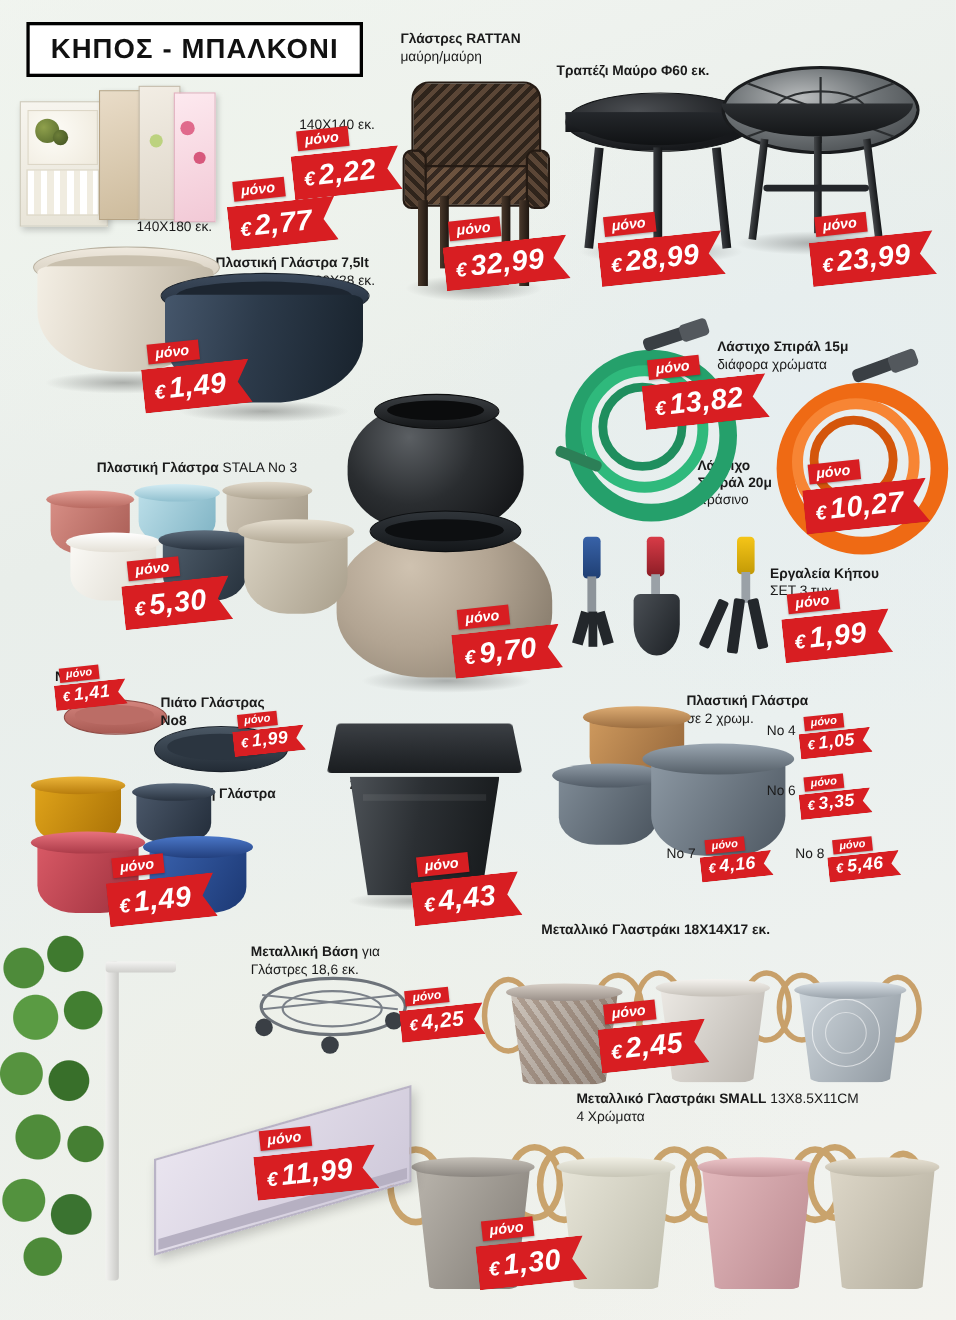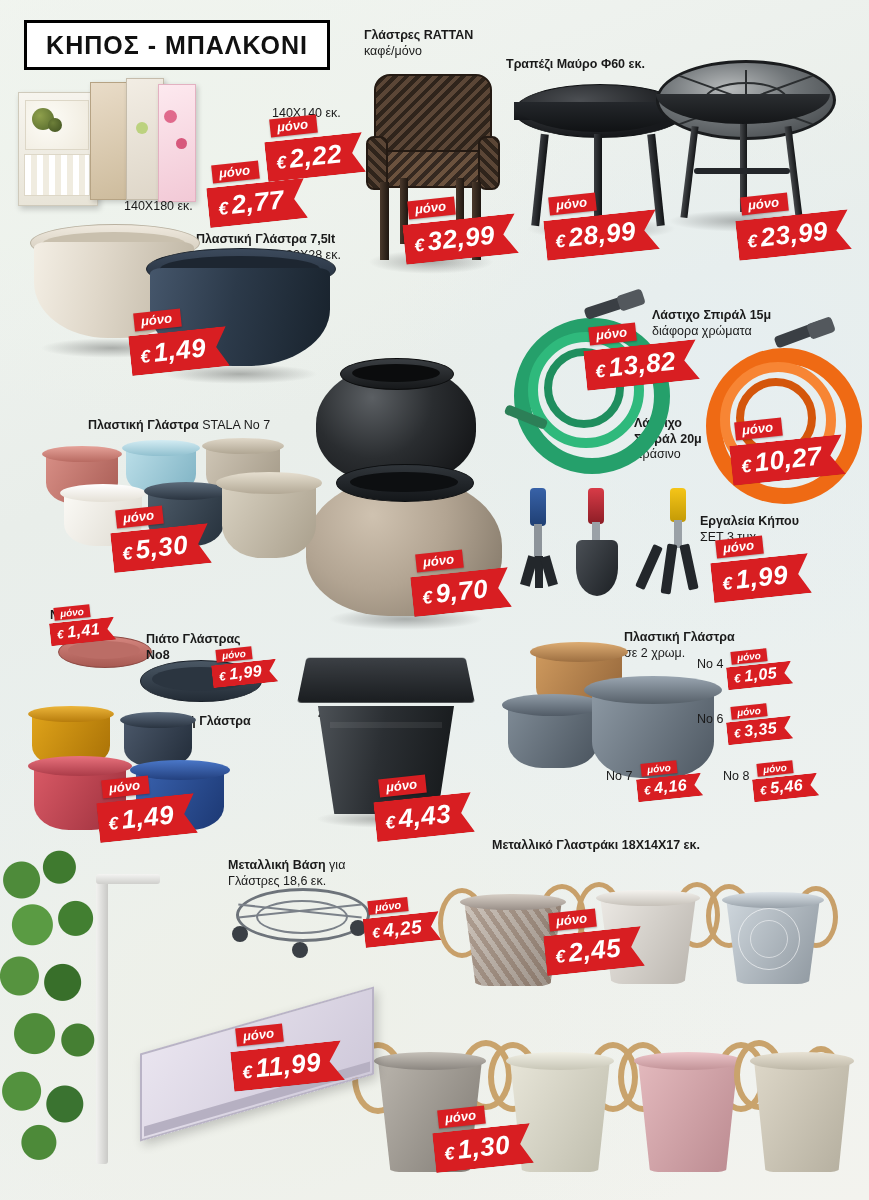--- a/index.html
+++ b/index.html
@@ -126,21 +126,21 @@
     <div class="mono">μόνο</div>
     <div class="amt"><span class="eu">€</span><span>2,22</span></div>
   </div>
   <div class="price" style="left:208px;top:183px;">
     <div class="mono">μόνο</div>
     <div class="amt"><span class="eu">€</span><span>2,77</span></div>
   </div>
 
   <div class="lbl" style="left:364px;top:28px;">
     <b>Γλάστρες RATTAN</b><br>
-    <span class="sub">καφέ/μόνο</span>
+    <span class="sub">μαύρη/μαύρη</span>
   </div>
   <div class="art" style="left:366px;top:66px;width:130px;height:210px;">
     <div class="shadow-el" style="left:2px;top:184px;width:126px;height:24px;"></div>
     <div style="position:absolute;left:8px;top:8px;width:114px;height:86px;border-radius:16px 16px 4px 4px;background:repeating-linear-gradient(135deg,#5b4636 0 4px,#2f241b 4px 8px);border:2px solid #241a13;"></div>
     <div style="position:absolute;left:2px;top:84px;width:126px;height:34px;border-radius:8px;background:repeating-linear-gradient(135deg,#6b523e 0 4px,#342820 4px 8px);border:2px solid #241a13;"></div>
     <div style="position:absolute;left:0px;top:70px;width:18px;height:50px;border-radius:8px;background:repeating-linear-gradient(45deg,#5b4636 0 4px,#2f241b 4px 8px);border:2px solid #241a13;"></div>
     <div style="position:absolute;left:112px;top:70px;width:18px;height:50px;border-radius:8px;background:repeating-linear-gradient(45deg,#5b4636 0 4px,#2f241b 4px 8px);border:2px solid #241a13;"></div>
     <div style="position:absolute;left:14px;top:116px;width:9px;height:78px;background:linear-gradient(90deg,#4a392c,#1f1711);"></div>
     <div style="position:absolute;left:106px;top:116px;width:9px;height:78px;background:linear-gradient(90deg,#4a392c,#1f1711);"></div>
     <div style="position:absolute;left:34px;top:112px;width:8px;height:66px;background:linear-gradient(90deg,#4a392c,#1f1711);"></div>
@@ -253,21 +253,21 @@
     <div style="position:absolute;left:84px;top:-2px;width:52px;height:12px;background:#3a3f44;border-radius:4px;transform:rotate(-20deg);"></div>
     <div style="position:absolute;left:118px;top:-10px;width:26px;height:16px;background:#53585d;border-radius:4px;transform:rotate(-20deg);"></div>
   </div>
   <div class="price" style="left:731px;top:440px;">
     <div class="mono">μόνο</div>
     <div class="amt"><span class="eu">€</span><span>10,27</span></div>
   </div>
 
   <div class="lbl" style="left:88px;top:418px;">
     <b>Πλαστική Γλάστρα</b>
-    <span class="sub">STALA No 7</span>
+    <span class="sub">STALA No 3</span>
   </div>
   <div class="art" style="left:40px;top:436px;width:260px;height:130px;">
     <div style="position:absolute;left:6px;top:14px;width:72px;height:54px;border-radius:6px 6px 40% 40%;background:linear-gradient(120deg,#d88f86,#a95d55);"></div>
     <div style="position:absolute;left:2px;top:10px;width:80px;height:16px;border-radius:50%;background:linear-gradient(#e5a299,#b86a61);"></div>
     <div style="position:absolute;left:86px;top:8px;width:70px;height:50px;border-radius:6px 6px 40% 40%;background:linear-gradient(120deg,#bcdfe9,#7fb3c4);"></div>
     <div style="position:absolute;left:82px;top:4px;width:78px;height:16px;border-radius:50%;background:linear-gradient(#d3ecf3,#90c0cf);"></div>
     <div style="position:absolute;left:166px;top:6px;width:74px;height:54px;border-radius:6px 6px 40% 40%;background:linear-gradient(120deg,#cfc6b6,#a49a88);"></div>
     <div style="position:absolute;left:162px;top:2px;width:82px;height:16px;border-radius:50%;background:linear-gradient(#e0d8c9,#b0a693);"></div>
     <div style="position:absolute;left:24px;top:54px;width:78px;height:56px;border-radius:6px 6px 40% 40%;background:linear-gradient(120deg,#fbfaf6,#ddd9cf);"></div>
     <div style="position:absolute;left:20px;top:48px;width:86px;height:18px;border-radius:50%;background:linear-gradient(#ffffff,#e4e0d6);"></div>
@@ -440,20 +440,25 @@
       <div style="position:absolute;left:12px;top:10px;width:60px;height:60px;border-radius:50%;border:1px solid rgba(255,255,255,.6);"></div>
       <div style="position:absolute;left:24px;top:22px;width:36px;height:36px;border-radius:50%;border:1px solid rgba(255,255,255,.5);"></div>
     </div>
     <div style="position:absolute;left:292px;top:30px;width:102px;height:16px;border-radius:50%;background:linear-gradient(#dce3e8,#99a2aa);"></div>
   </div>
   <div class="price" style="left:545px;top:931px;">
     <div class="mono">μόνο</div>
     <div class="amt"><span class="eu">€</span><span>2,45</span></div>
   </div>
 
+  <div class="lbl" style="left:524px;top:992px;">
+    <b>Μεταλλικό Γλαστράκι SMALL</b>
+    <span class="sub">13X8.5X11CM</span><br>
+    <span class="sub">4 Χρώματα</span>
+  </div>
   <div class="art" style="left:330px;top:1016px;width:500px;height:170px;">
     <div style="position:absolute;left:22px;top:26px;width:40px;height:60px;border:6px solid #c9a36c;border-radius:50%;"></div>
     <div style="position:absolute;left:130px;top:24px;width:40px;height:58px;border:6px solid #c9a36c;border-radius:50%;"></div>
     <div style="position:absolute;left:48px;top:44px;width:104px;height:112px;border-radius:6px 6px 20% 20%;background:linear-gradient(120deg,#b9b4ac,#817c75);clip-path:polygon(0 0,100% 0,88% 100%,12% 100%);"></div>
     <div style="position:absolute;left:44px;top:36px;width:112px;height:18px;border-radius:50%;background:linear-gradient(#c6c1b9,#8b8680);"></div>
 
     <div style="position:absolute;left:158px;top:26px;width:38px;height:58px;border:6px solid #c9a36c;border-radius:50%;"></div>
     <div style="position:absolute;left:258px;top:26px;width:38px;height:58px;border:6px solid #c9a36c;border-radius:50%;"></div>
     <div style="position:absolute;left:180px;top:44px;width:100px;height:112px;border-radius:6px 6px 20% 20%;background:linear-gradient(120deg,#e7e5d8,#bfbdad);clip-path:polygon(0 0,100% 0,88% 100%,12% 100%);"></div>
     <div style="position:absolute;left:176px;top:36px;width:108px;height:18px;border-radius:50%;background:linear-gradient(#f0efe4,#c8c6b7);"></div>

